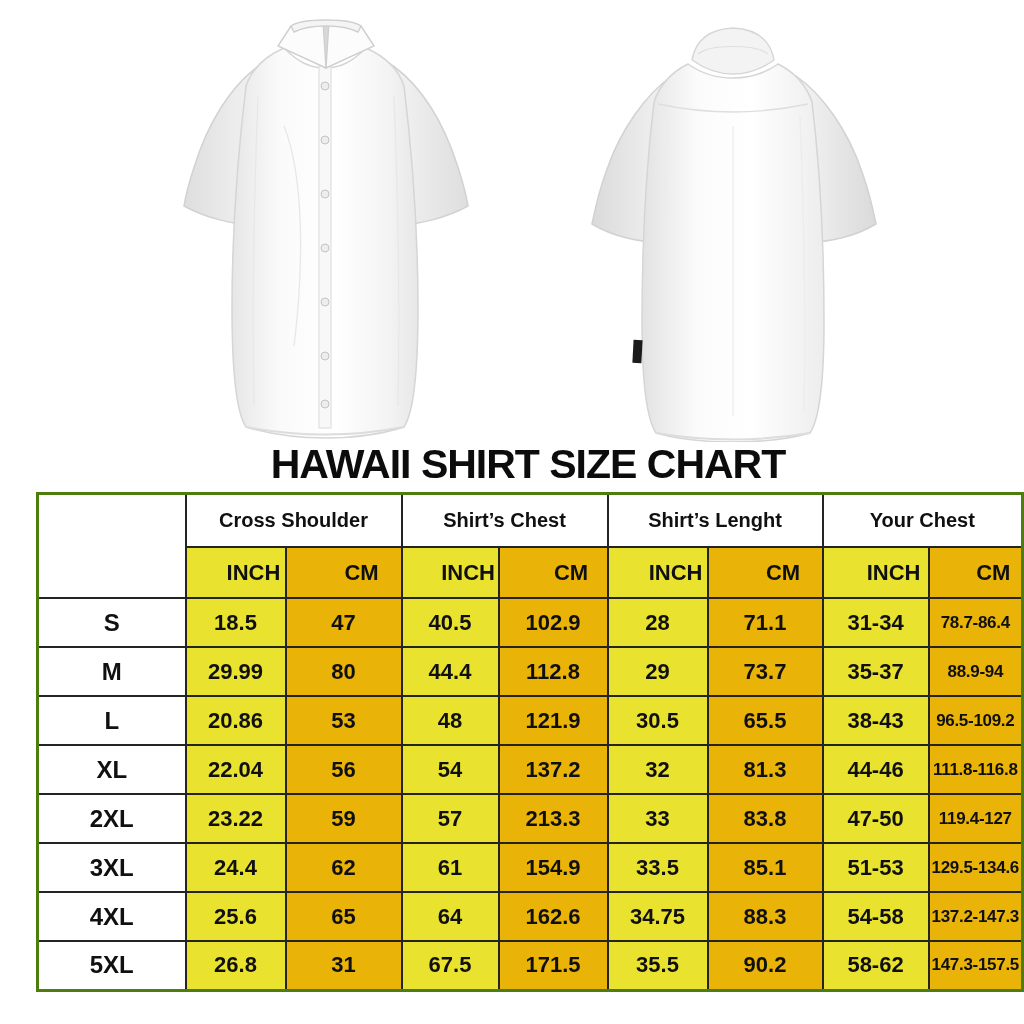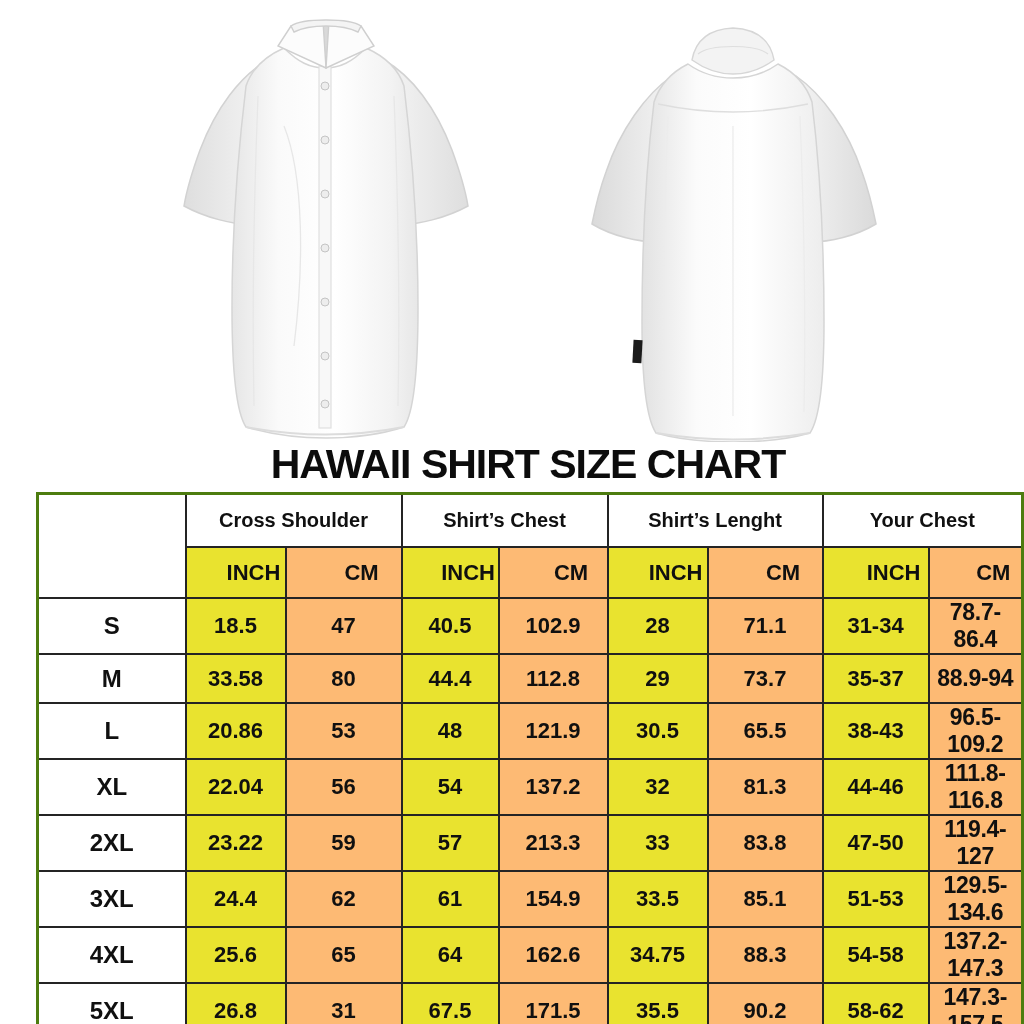--- a/index.html
+++ b/index.html
@@ -26,22 +26,22 @@
   .size-chart th, .size-chart td {
     border:2px solid #242424; text-align:center; vertical-align:middle;
     color:#101010; padding:0; overflow:hidden;
   }
   .size-chart thead tr.groups th { height:51px; font-size:20px; font-weight:bold; }
   .size-chart thead tr.units th  { height:49px; font-size:22px; font-weight:bold;padding-left:36px; }
   .size-chart tbody th.size      { font-size:24px; font-weight:bold; }
   .size-chart tbody td           { font-size:22px; font-weight:bold; }
   .size-chart tbody tr           { height:49px; }
   .size-chart .inch              { background:var(--hl, #e9e32f); }
-  .size-chart .cm                { background:#fdba74; }
-  .size-chart td.small           { font-size:23px; letter-spacing:-0.3px; }
+  .size-chart .cm                { background:#eab308; }
+  .size-chart td.small           { font-size:17px; letter-spacing:-0.3px; }
   .size-chart th.corner          { background:#ffffff; }
 </style>
 </head>
 <body>
 
 <div class="canvas" style="--hl: #e9e32f;">
 
   <svg class="shirt shirt-front" width="344" height="434" viewBox="0 0 344 434" aria-hidden="true">
     <defs>
       <linearGradient id="fBody" x1="0" y1="0" x2="1" y2="0">
@@ -178,21 +178,21 @@
           <td class="cm">47</td>
           <td class="inch">40.5</td>
           <td class="cm">102.9</td>
           <td class="inch">28</td>
           <td class="cm">71.1</td>
           <td class="inch">31-34</td>
           <td class="cm small">78.7-86.4</td>
         </tr>
         <tr>
           <th class="size">M</th>
-          <td class="inch">33.58</td>
+          <td class="inch">29.99</td>
           <td class="cm">80</td>
           <td class="inch">44.4</td>
           <td class="cm">112.8</td>
           <td class="inch">29</td>
           <td class="cm">73.7</td>
           <td class="inch">35-37</td>
           <td class="cm small">88.9-94</td>
         </tr>
         <tr>
           <th class="size">L</th>

